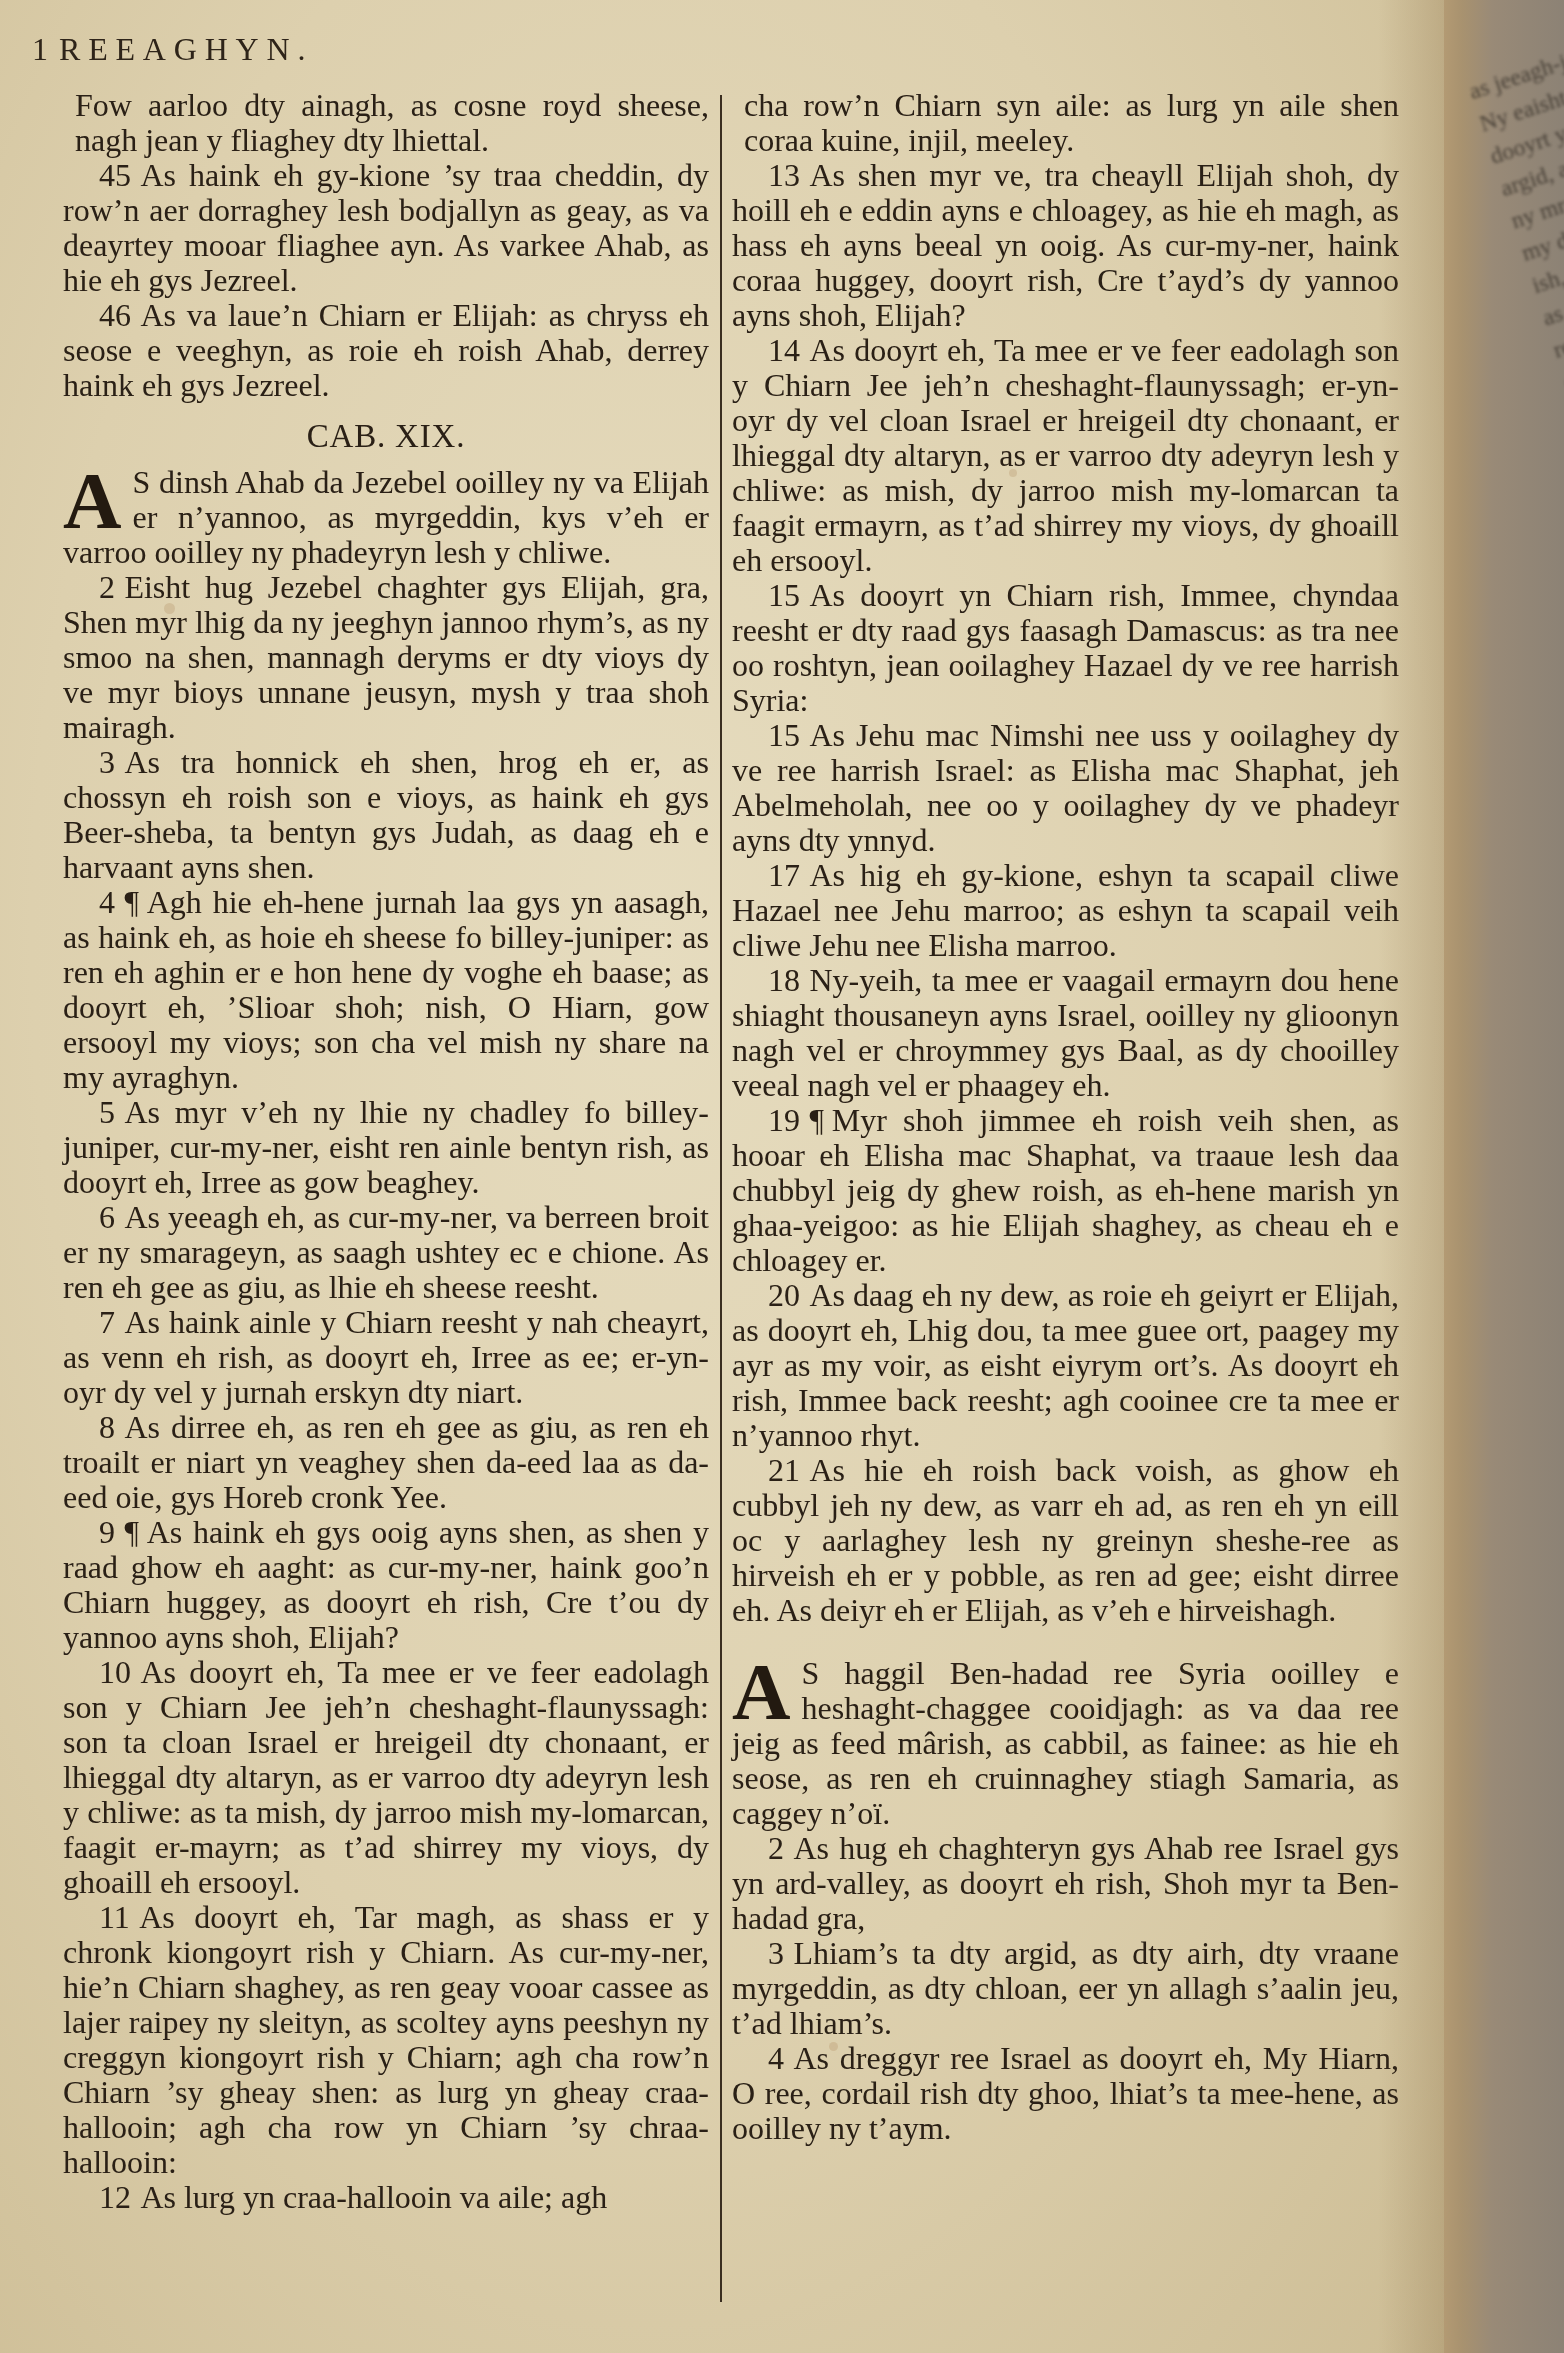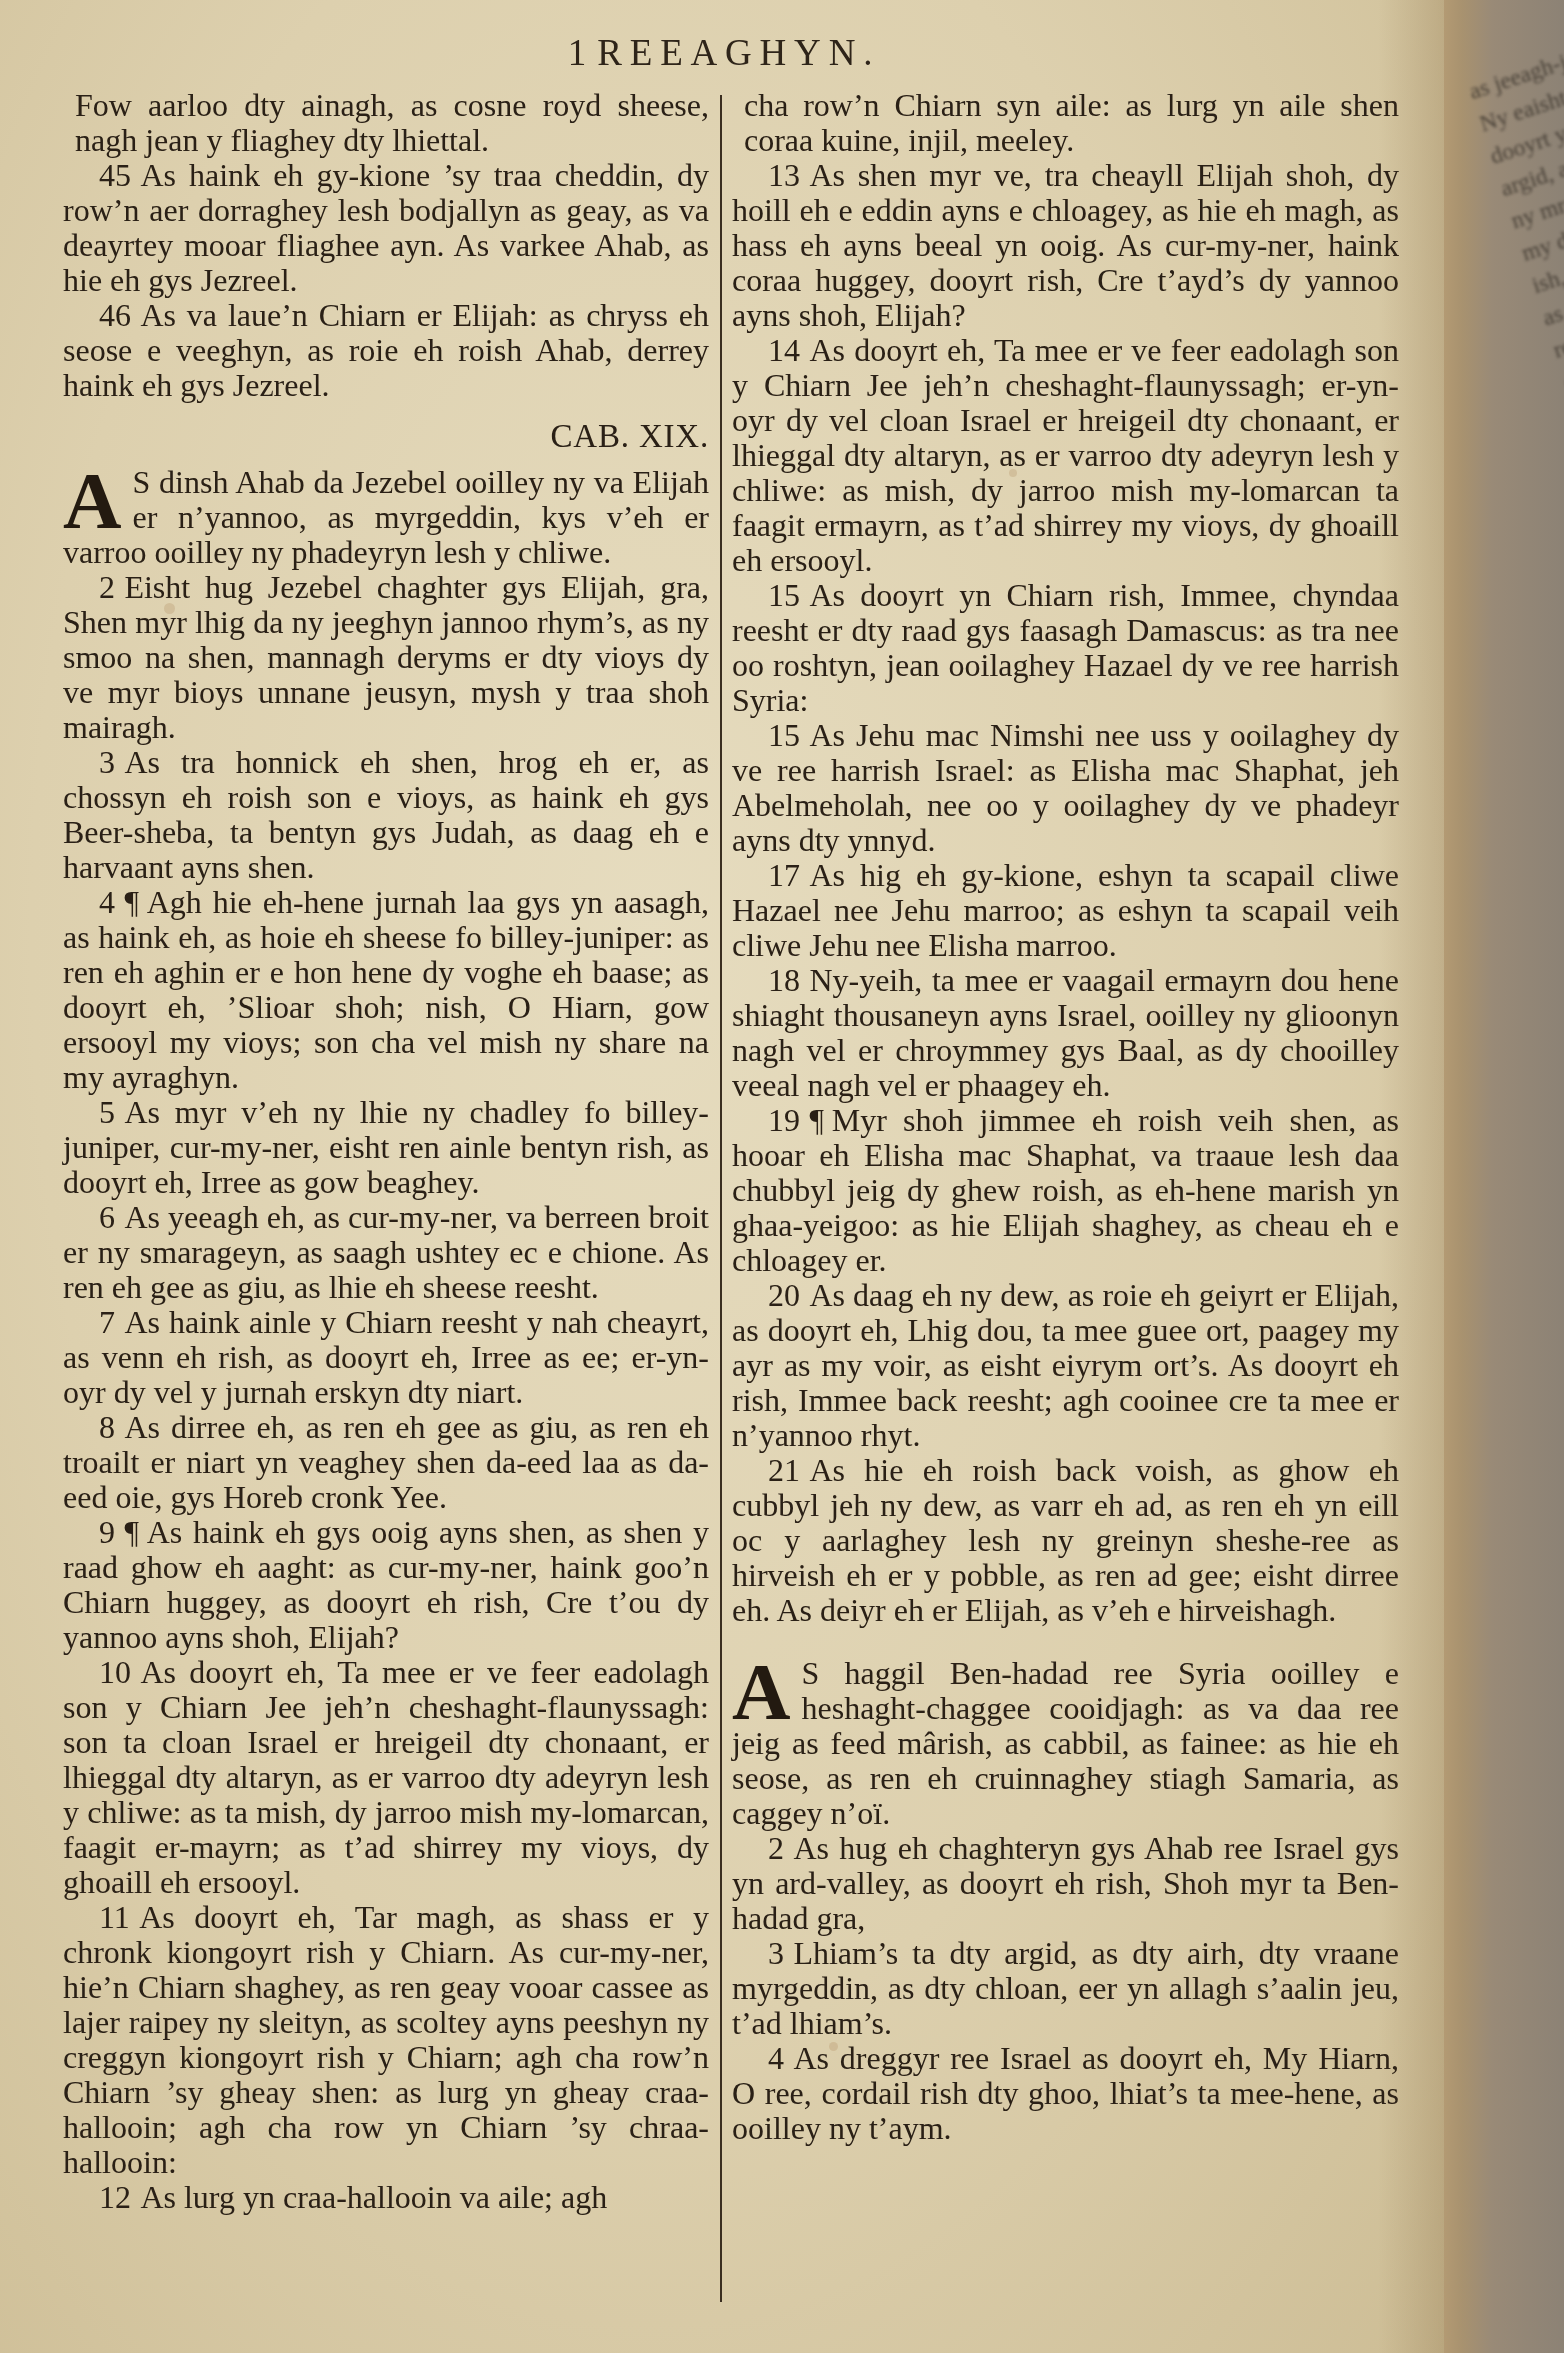--- a/index.html
+++ b/index.html
@@ -11,41 +11,41 @@
   }
   .page {
     position: absolute; left: 0; top: 0; width: 1448px; height: 2354px;
     background: radial-gradient(ellipse at 45% 40%, #e6dcbf 0%, #ddd0ae 55%, #cdbd95 100%);
   }
   .page::after {
     content: ""; position: absolute; right: 0; top: 0; width: 70px; height: 100%;
     background: linear-gradient(to right, rgba(0,0,0,0), rgba(120,90,50,0.25));
   }
   .running-head {
-    position: absolute; top: 31px; left: 0; width: 1448px; text-align: center;
-    font-size: 37px; letter-spacing: 7.8px; color: #2e2419;
+    position: absolute; top: 31px; left: 0; width: 1448px; 
+    font-size: 32px; letter-spacing: 7.8px; color: #2e2419; padding-left: 32px;
   }
   .running-head .num { letter-spacing: 0; margin-right: 11px; }
   .col {
     position: absolute; top: 88px;
     font-size: 32px; line-height: 35px; text-align: justify;
     text-align-last: auto; hyphens: manual;
   }
   .col-left { left: 63px; width: 646px; }
   .col-right { left: 732px; width: 667px; }
   .divider {
     position: absolute; left: 720px; top: 95px; width: 2.3px; height: 2207px;
     background: #3a2e20;
   }
   .verse { margin: 0; text-indent: 36px; }
   .verse.cont { text-indent: 0; margin-left: 12px; }
   .vnum { margin-right: 9.4px; }
   .pilcrow { margin-right: 7.8px; }
   .chapter {
-    text-align: right; margin: 15.6px 0 11px; font-size: 33px; letter-spacing: 0.8px;
+    text-align: center; margin: 15.6px 0 11px; font-size: 33px; letter-spacing: 0.8px;
   }
   .dropcap-para { margin: 0; text-indent: 0; }
   .dropcap {
     float: left; font-size: 81px; line-height: 66px; margin: 3.1px 11px 0 0;
     font-weight: bold; color: #231a10;
   }
   .gap { height: 28px; }
   .facing-page {
     position: absolute; left: 1444px; top: 0; width: 121px; height: 2354px;
     background: linear-gradient(to right, #b39a73 0%, #a8926f 15%, #998a77 40%, #8c8275 100%);

